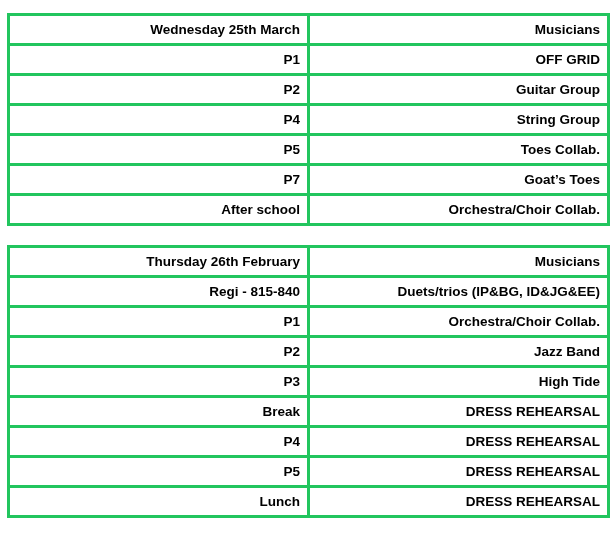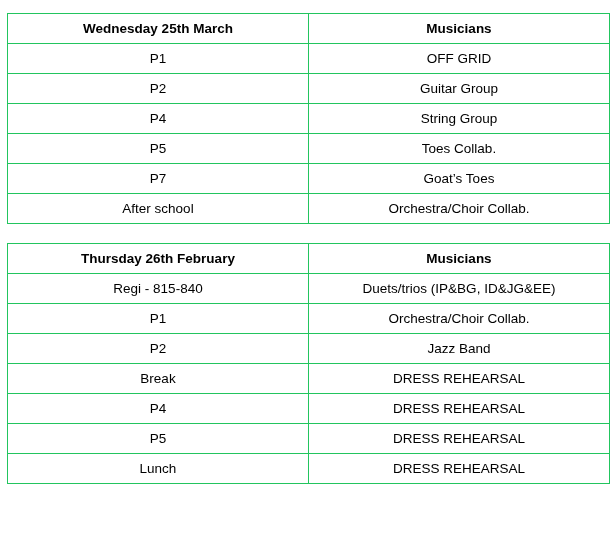--- a/index.html
+++ b/index.html
@@ -27,33 +27,33 @@
     table-layout: fixed;
     font-size: 13.5px;
     color: #000000;
     background: #ffffff;
   }
   table.schedule-table + table.schedule-table {
     margin-top: 19px;
   }
   table.schedule-table th,
   table.schedule-table td {
-    border: 1px solid #22c55e;
+    border: 3px solid #22c55e;
     height: 30px;
     padding: 0 7px;
-    text-align: center;
+    text-align: right;
     vertical-align: middle;
     overflow: hidden;
     white-space: nowrap;
   }
   table.schedule-table th {
     font-weight: bold;
   }
   table.schedule-table td {
-    font-weight: normal;
+    font-weight: bold;
   }
 </style>
 </head>
 <body>
 
 <div class="page">
   <table class="schedule-table">
     <thead>
       <tr>
           <th>Wednesday 25th March</th>
@@ -102,20 +102,24 @@
         </tr>
         <tr>
           <td>P1</td>
           <td>Orchestra/Choir Collab.</td>
         </tr>
         <tr>
           <td>P2</td>
           <td>Jazz Band</td>
         </tr>
         <tr>
+          <td>P3</td>
+          <td>High Tide</td>
+        </tr>
+        <tr>
           <td>Break</td>
           <td>DRESS REHEARSAL</td>
         </tr>
         <tr>
           <td>P4</td>
           <td>DRESS REHEARSAL</td>
         </tr>
         <tr>
           <td>P5</td>
           <td>DRESS REHEARSAL</td>

